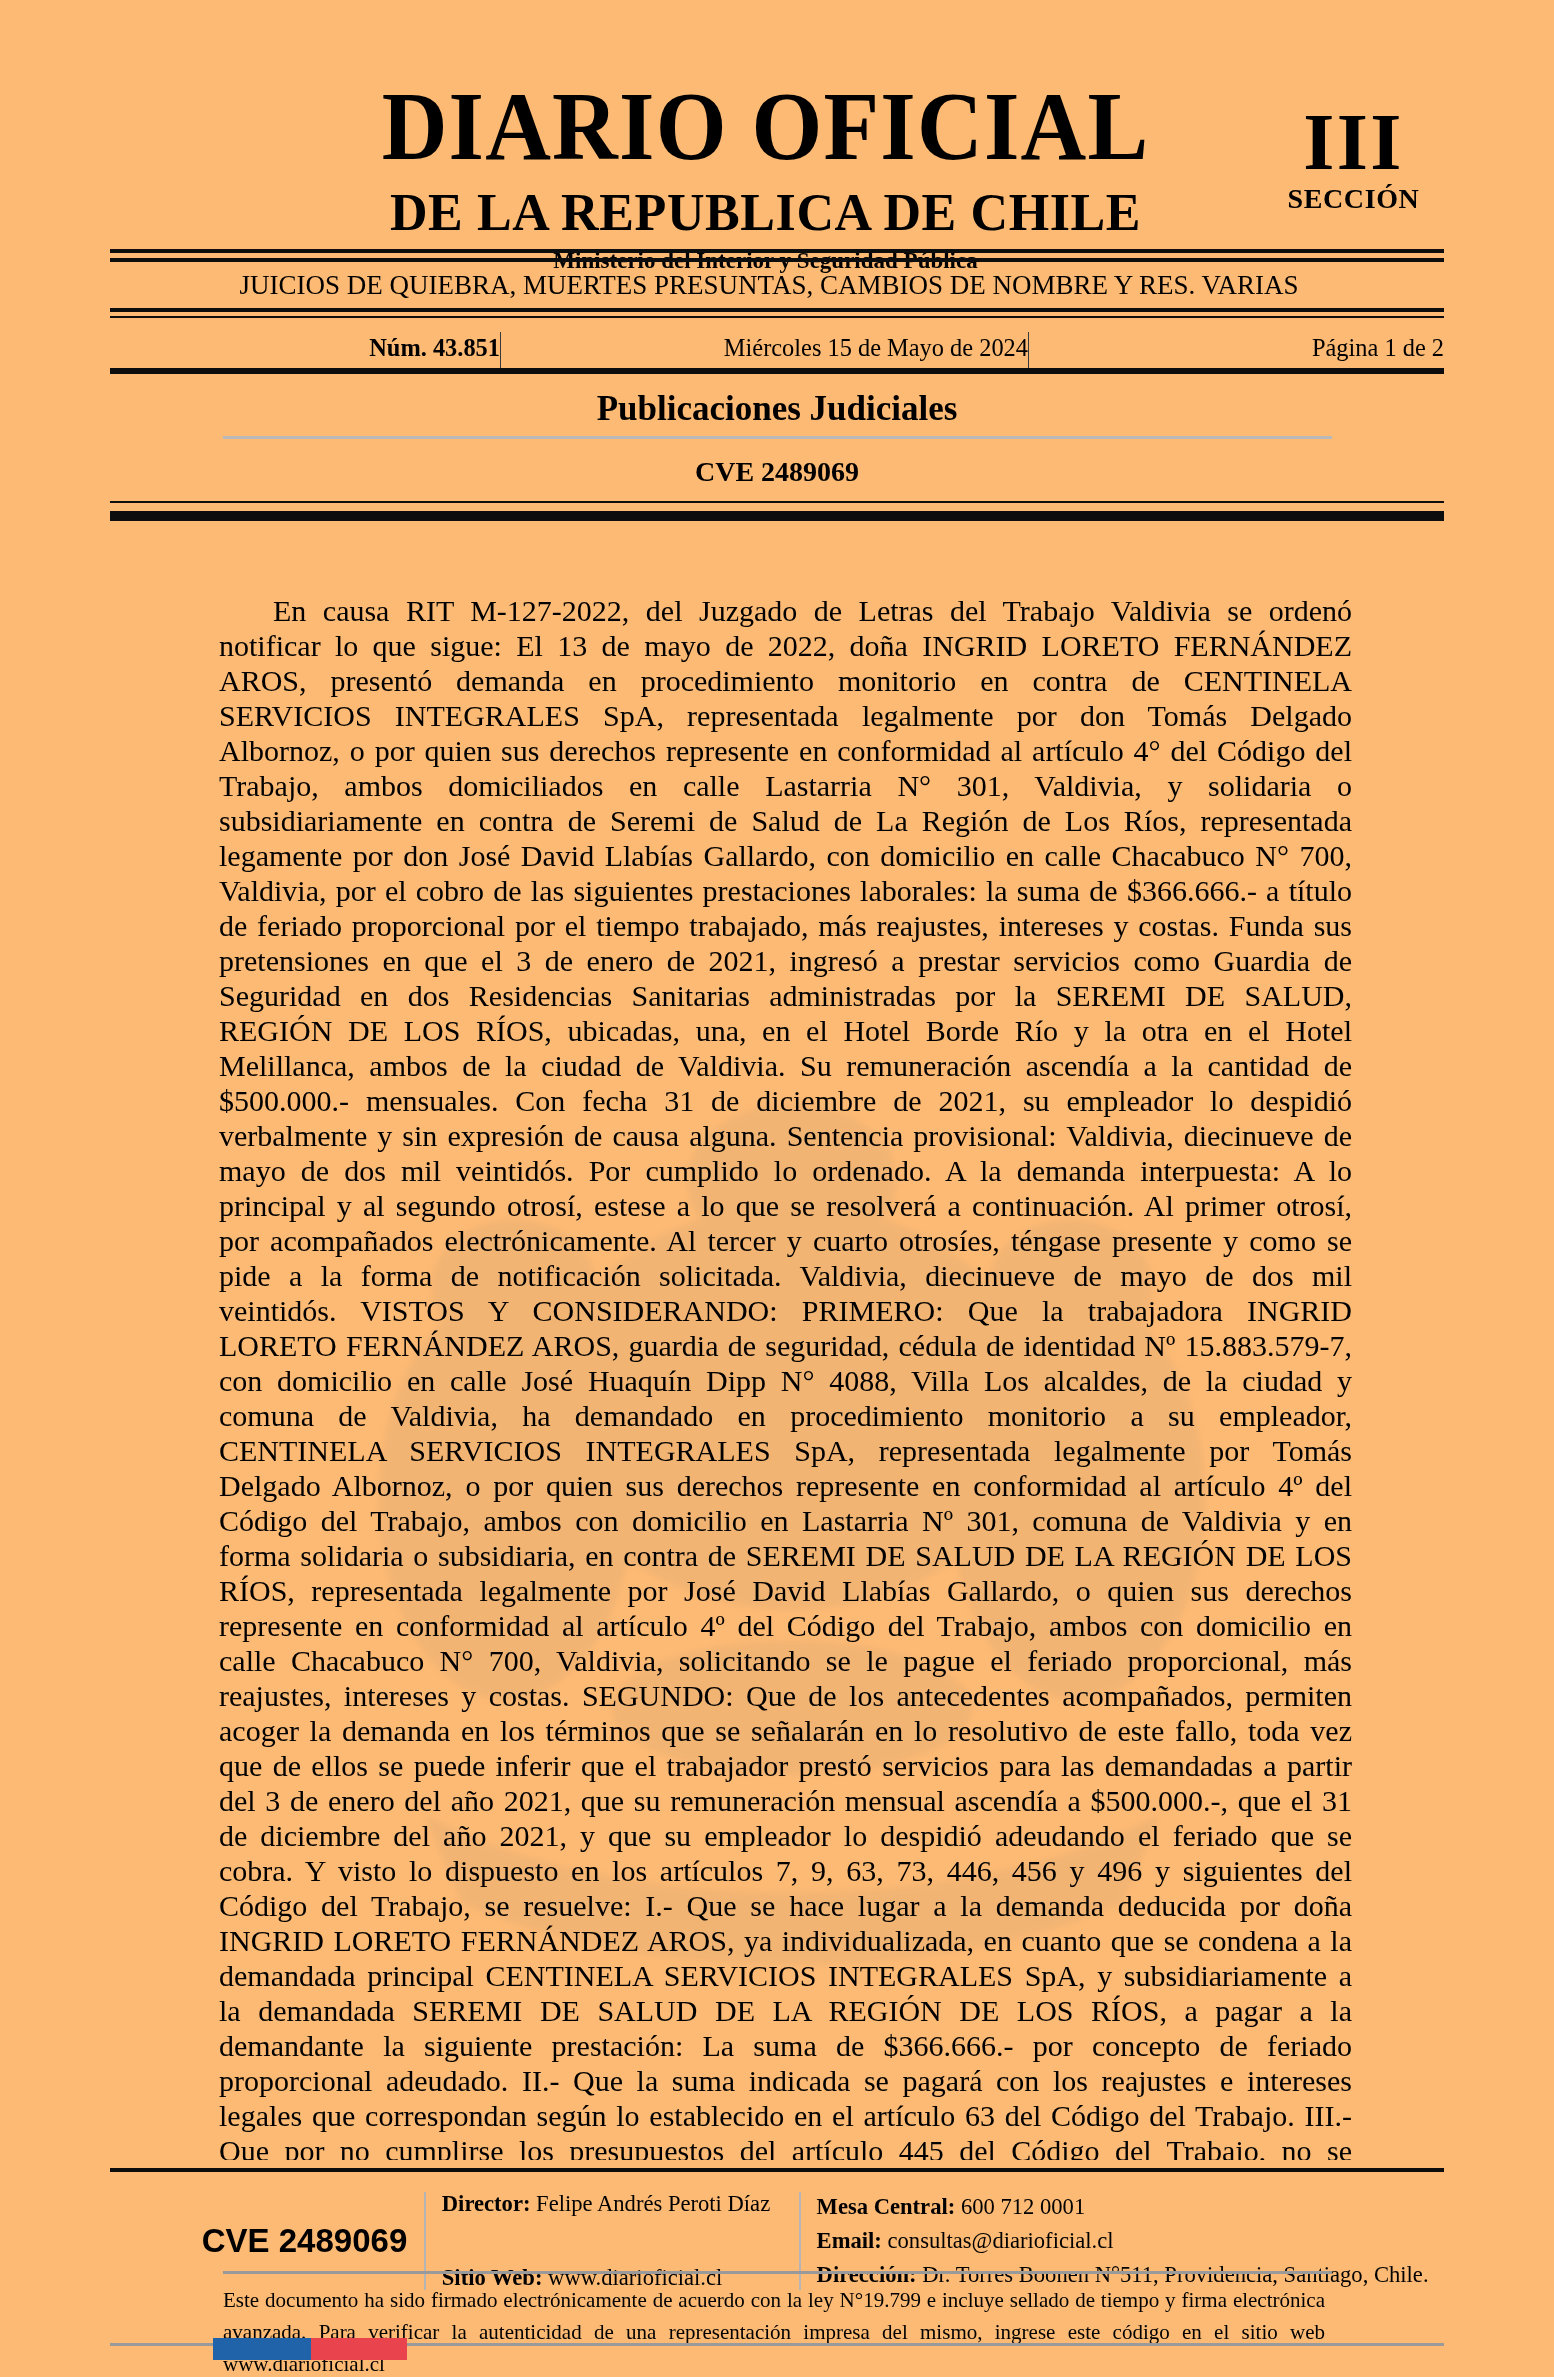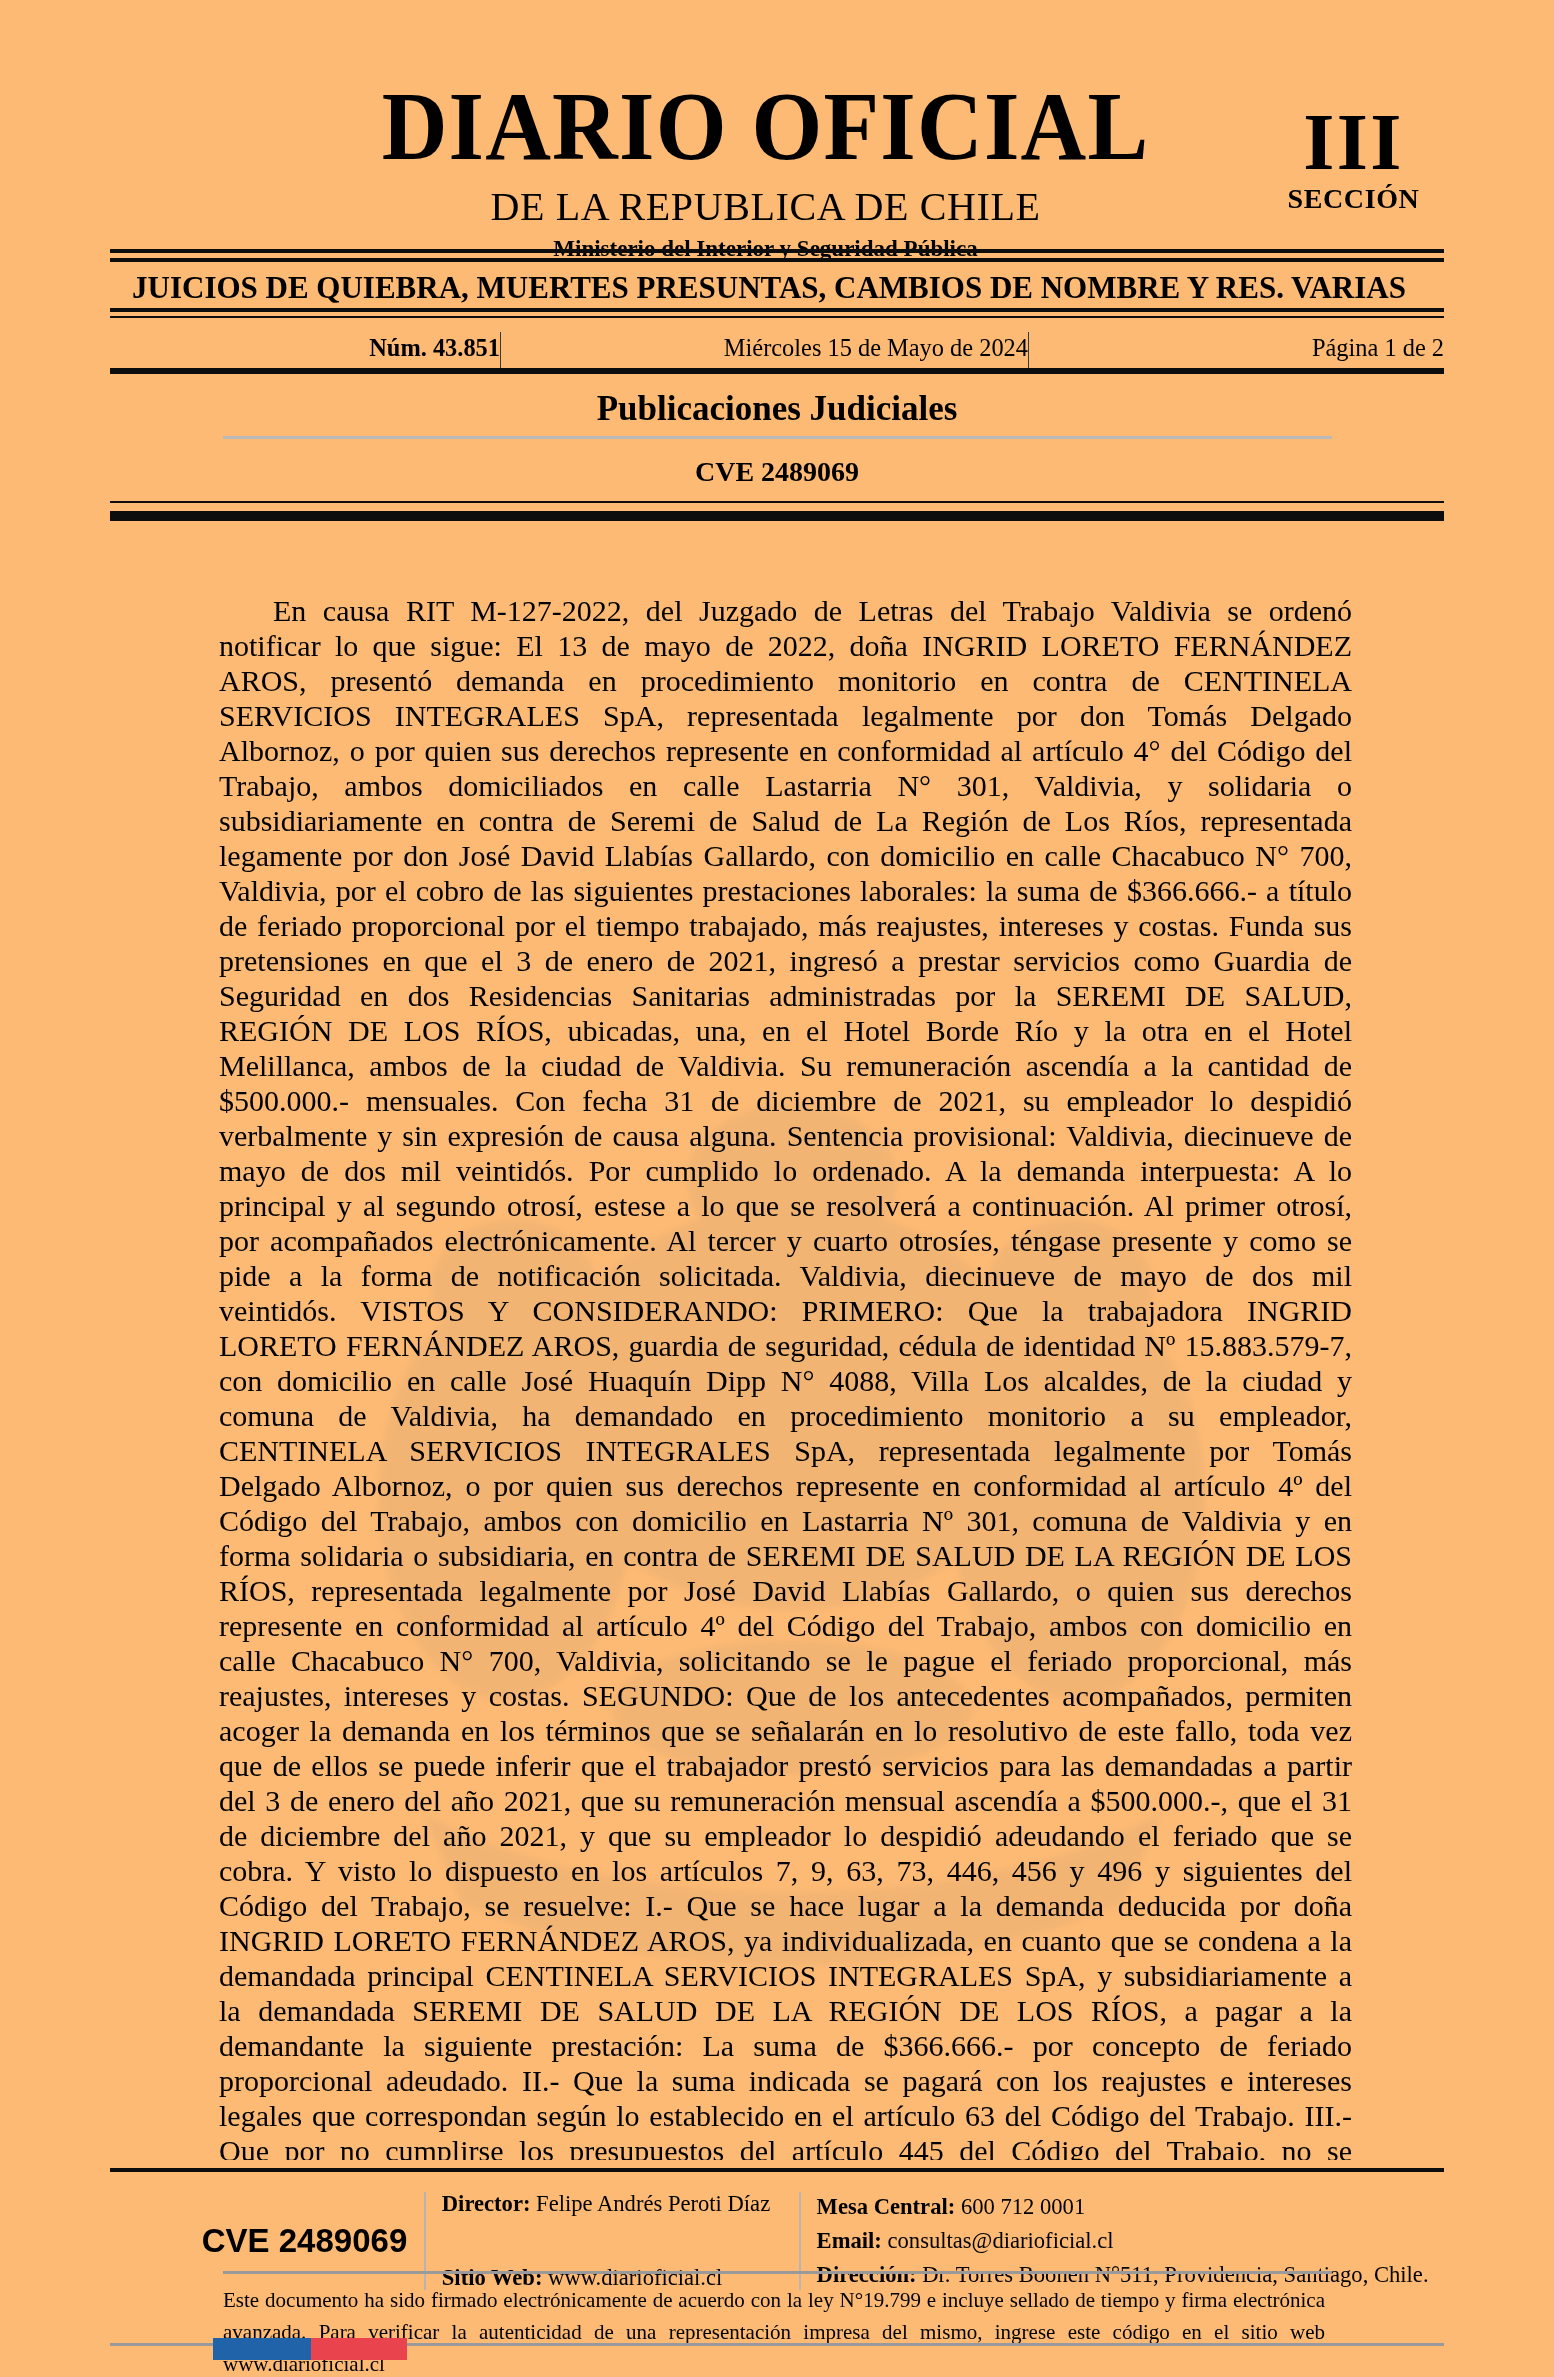--- a/index.html
+++ b/index.html
@@ -11,42 +11,42 @@
     color:#000;
     overflow:hidden;
   }
   
   .masthead{position:absolute;left:171px;top:79px;width:1189px;text-align:center;}
   .masthead-title{
     font-size:91px;font-weight:bold;line-height:1.05;letter-spacing:1.2px;
     transform:scaleY(1.08);transform-origin:center;
     white-space:nowrap;
   }
-  .masthead-subtitle{font-size:40px;font-weight:normal;margin-top:8.5px;letter-spacing:0.6px;}
+  .masthead-subtitle{font-size:52px;font-weight:bold;margin-top:8.5px;letter-spacing:0.6px;}
   .masthead-ministry{font-size:23px;font-weight:bold;margin-top:6.1px;}
   .section-box{position:absolute;left:1262px;top:102px;width:183px;text-align:center;}
   .section-roman{font-size:80px;font-weight:bold;line-height:1;letter-spacing:2.4px;}
   .section-word{font-size:28px;font-weight:bold;margin-top:1.2px;letter-spacing:0.6px;}
   
   .rule{position:absolute;left:110px;right:110px;background:#0d0d0d;}
   .r1a{top:249px;height:3.7px;}
   .r1b{top:258px;height:3.7px;}
   .r2a{top:308px;height:3.7px;}
   .r2b{top:316px;height:2.4px;}
   .r3{top:368px;height:5.5px;}
   .sep-thin{top:501px;height:2.4px;}
   .sep-thick{top:511px;height:9.8px;}
   .body-bottom{top:2168px;height:4.3px;}
   .gray{background:#b9b9b9;}
   .gray-rule-1{position:absolute;left:223px;width:1109px;top:436px;height:3px;}
   .gray-rule-2{position:absolute;left:223px;width:1109px;top:2271px;height:3px;background:#9a9a9a;}
   .gray-rule-3{position:absolute;left:110px;right:110px;top:2343px;height:3px;background:#9a9a9a;}
   
   .banner{position:absolute;left:94px;right:110px;top:270px;text-align:center;
-    font-size:31px;font-weight:bold;white-space:nowrap;}
+    font-size:27px;font-weight:normal;white-space:nowrap;}
   .issue-row{position:absolute;left:110px;right:110px;top:332px;display:flex;align-items:stretch;
     font-size:24.4px;}
   .issue-cell{padding:2.4px 0 6.1px 0;}
   .issue-left{width:390px;text-align:right;font-weight:bold;}
   .issue-center{flex:1;text-align:right;border-left:1.2px solid #3a3a3a;border-right:1.2px solid #3a3a3a;}
   .issue-right{width:415px;text-align:right;}
   
   .pub-heading{position:absolute;left:0;width:1554px;top:389px;text-align:center;
     font-size:35px;font-weight:bold;}
   .cve-heading{position:absolute;left:0;width:1554px;top:456px;text-align:center;

